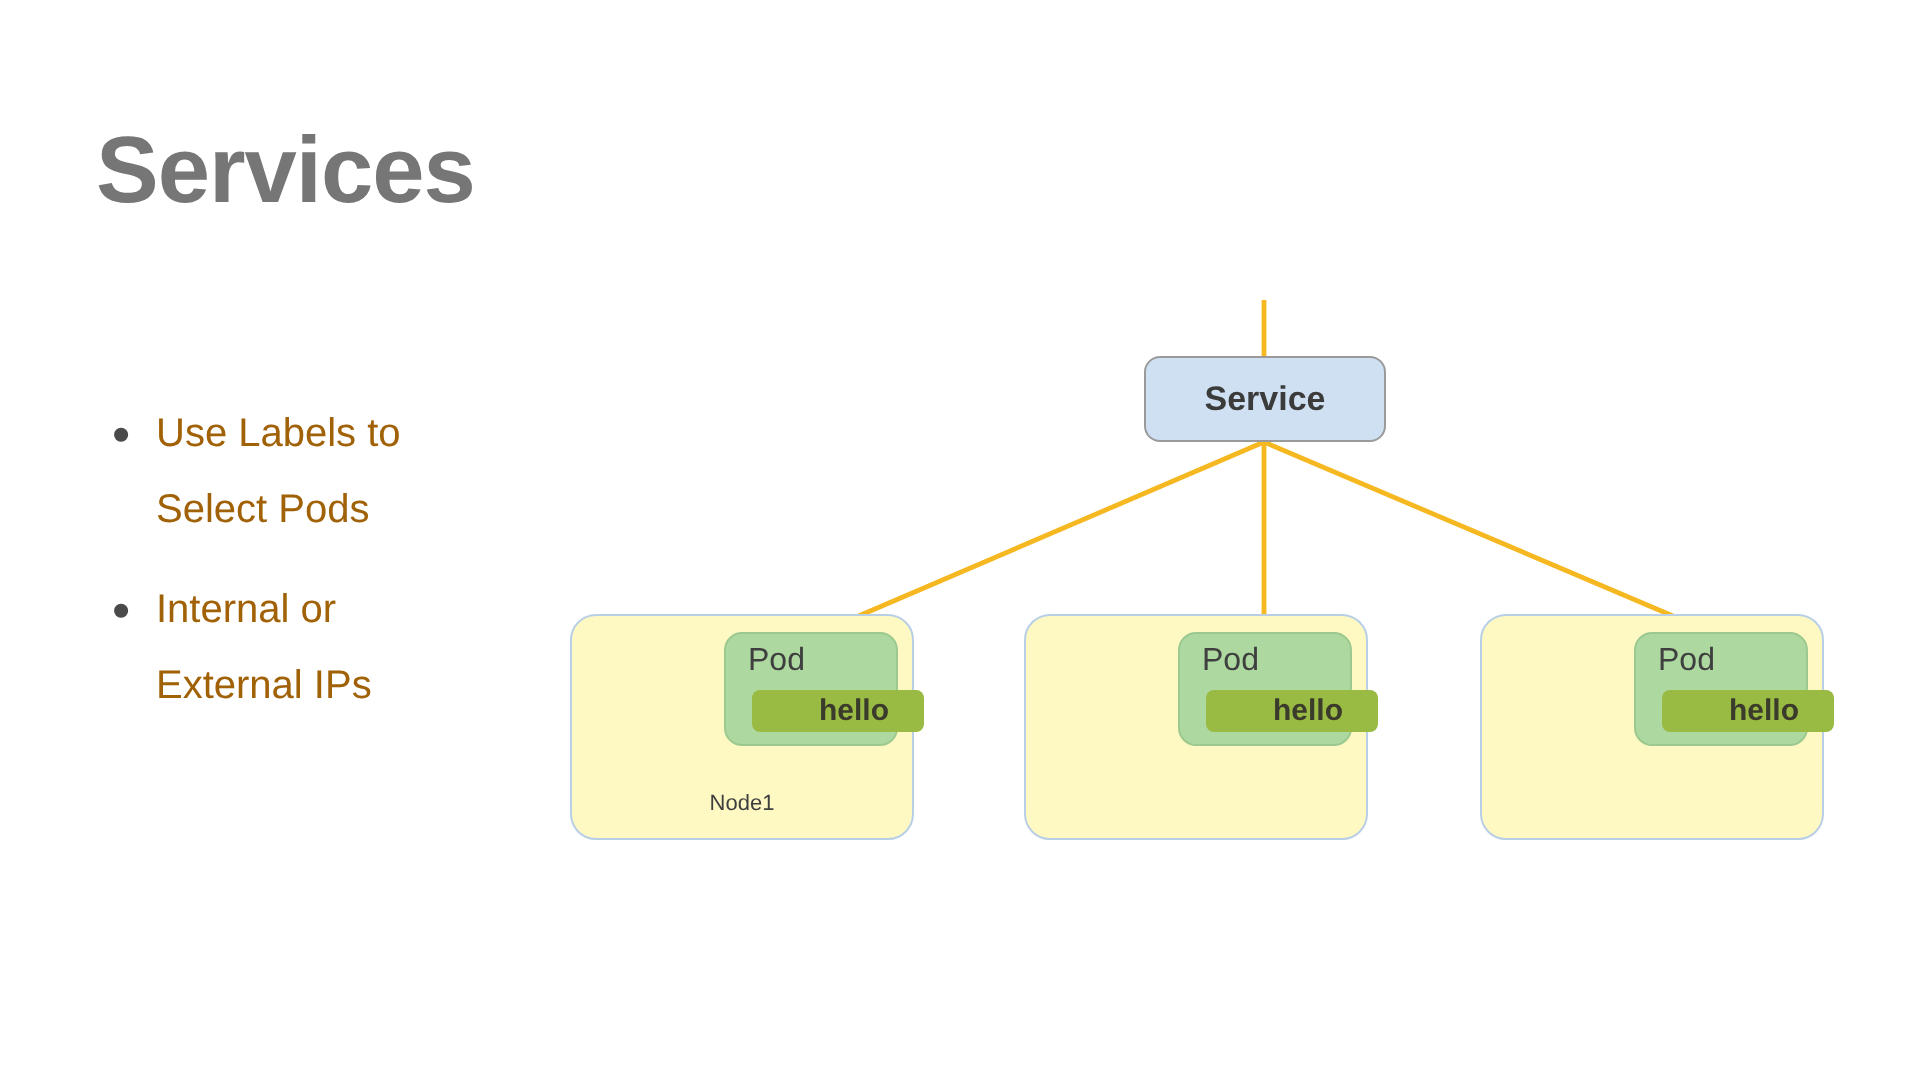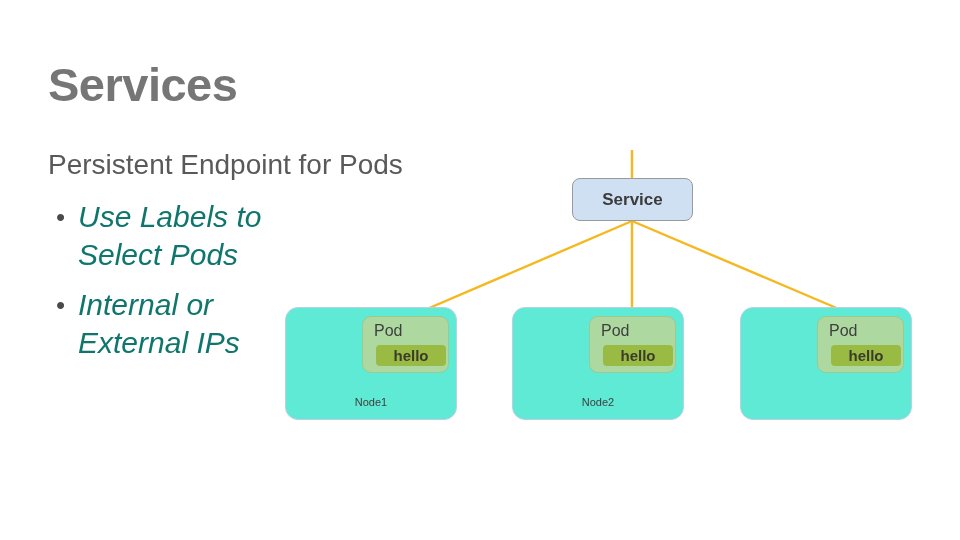--- a/index.html
+++ b/index.html
@@ -57,25 +57,24 @@
   .bullet-dot {
     flex: 0 0 auto;
     width: 22px;
     font-size: 26px;
     line-height: 38px;
     color: #4a4a4a;
     text-align: left;
   }
   .bullet-text {
     flex: 1 1 auto;
-    font-size: 30px;
-    color: #0f766e;
+    font-size: 20px;
+    color: #a16207;
     line-height: 38px;
     white-space: pre-line;
-    font-style: italic;
   }
 
   
   .diagram {
     position: absolute;
     left: 0;
     top: 0;
     width: 960px;
     height: 540px;
     pointer-events: none;
@@ -104,21 +103,21 @@
     font-size: 17px;
     font-weight: bold;
     color: #3b3b3b;
   }
 
   .node-box {
     position: absolute;
     top: 307px;
     width: 172px;
     height: 113px;
-    background: #5eead4;
+    background: #fef9c3;
     border: 1px solid #b9cfe6;
     border-radius: 13px;
     box-sizing: border-box;
   }
   .node-1 { left: 285px; }
   .node-2 { left: 512px; }
   .node-3 { left: 740px; }
 
   .node-label {
     position: absolute;
@@ -152,35 +151,35 @@
     position: absolute;
     left: 13px;
     top: 28px;
     width: 70px;
     height: 21px;
     background: #99bb43;
     border-radius: 4px;
     display: flex;
     align-items: center;
     justify-content: center;
+    padding-left: 16px;
   }
   .container-label {
     font-size: 15px;
     font-weight: bold;
     color: #3b3b2b;
   }
 </style>
 </head>
 <body>
 
 <div class="slide">
 
   <div class="title">Services</div>
 
-  <div class="subtitle">Persistent Endpoint for Pods</div>
 
   <div class="bullets">
     <div class="bullet-row">
       <span class="bullet-dot">•</span>
       <span class="bullet-text">Use Labels to
 Select Pods</span>
     </div>
     <div class="bullet-row">
       <span class="bullet-dot">•</span>
       <span class="bullet-text">Internal or
@@ -211,21 +210,20 @@
       <div class="node-label">Node1</div>
     </div>
 
     <div class="node-box node-2">
       <div class="pod-box">
         <span class="pod-label">Pod</span>
         <span class="container-chip">
           <span class="container-label">hello</span>
         </span>
       </div>
-      <div class="node-label">Node2</div>
     </div>
 
     <div class="node-box node-3">
       <div class="pod-box">
         <span class="pod-label">Pod</span>
         <span class="container-chip">
           <span class="container-label">hello</span>
         </span>
       </div>
     </div>

